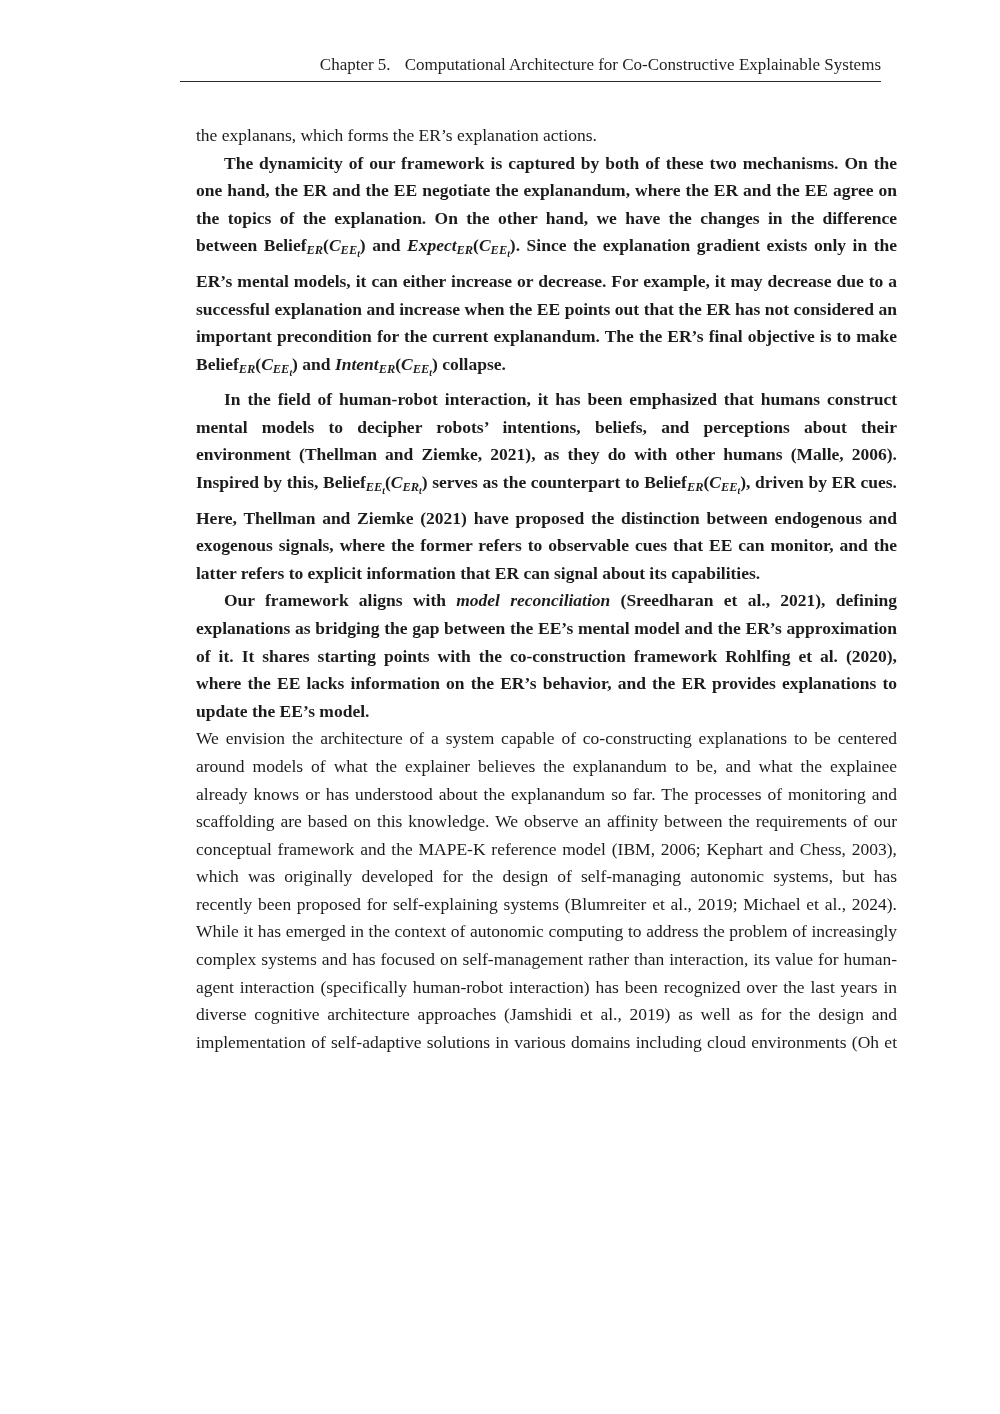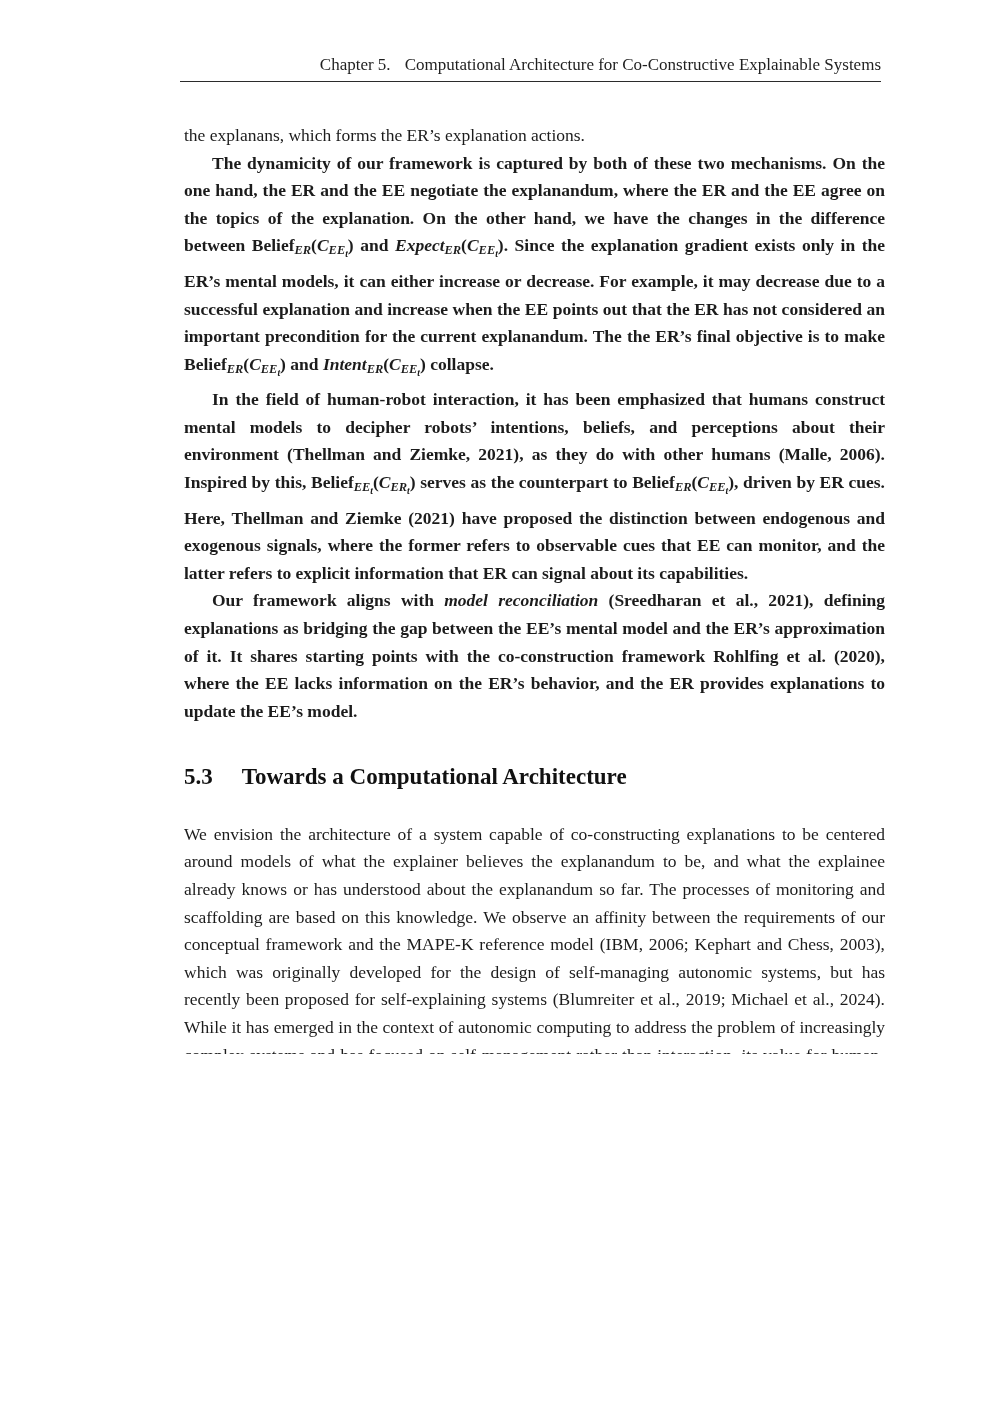--- a/index.html
+++ b/index.html
@@ -26,21 +26,21 @@
     color: #1f1f1f;
   }
   .header-chapter { margin-right: 14px; }
   .header-rule {
     margin-top: 6px;
     border-bottom: 1.5px solid #2b2b2b;
     height: 0;
   }
   .text-block {
     position: absolute;
-    left: 184px;
+    left: 196px;
     top: 122px;
     width: 701px;
     font-size: 17.5px;
     line-height: 27.6px;
     text-align: justify;
     hyphens: auto;
     -webkit-hyphens: auto;
   }
   p.para { margin: 0; }
   p.para.indent { text-indent: 28px; font-weight: bold; }
@@ -88,23 +88,20 @@
   </header>
 
   <main class="text-block">
     <div>
         <p class="para"><span class="seg-t">the explanans, which forms the ER’s explanation actions.</span></p>
         <p class="para indent"><span class="seg-t">The dynamicity of our framework is captured by both of these two mechanisms. On the one hand, the ER and the EE negotiate the explanandum, where the ER and the EE agree on the topics of the explanation. On the other hand, we have the changes in the difference between Belief</span><span class="seg-sub">ER</span><span class="seg-t">(</span><span class="seg-i">C</span><span class="seg-sub">EE</span><span class="seg-subsub">t</span><span class="seg-t">) and </span><span class="seg-i">Expect</span><span class="seg-sub">ER</span><span class="seg-t">(</span><span class="seg-i">C</span><span class="seg-sub">EE</span><span class="seg-subsub">t</span><span class="seg-t">). Since the explanation gradient exists only in the ER’s mental models, it can either increase or decrease. For example, it may decrease due to a successful explanation and increase when the EE points out that the ER has not considered an important precondition for the current explanandum. The the ER’s final objective is to make Belief</span><span class="seg-sub">ER</span><span class="seg-t">(</span><span class="seg-i">C</span><span class="seg-sub">EE</span><span class="seg-subsub">t</span><span class="seg-t">) and </span><span class="seg-i">Intent</span><span class="seg-sub">ER</span><span class="seg-t">(</span><span class="seg-i">C</span><span class="seg-sub">EE</span><span class="seg-subsub">t</span><span class="seg-t">) collapse.</span></p>
         <p class="para indent"><span class="seg-t">In the field of human-robot interaction, it has been emphasized that humans construct mental models to decipher robots’ intentions, beliefs, and perceptions about their environment (Thellman and Ziemke, 2021), as they do with other humans (Malle, 2006). Inspired by this, Belief</span><span class="seg-sub">EE</span><span class="seg-subsub">t</span><span class="seg-t">(</span><span class="seg-i">C</span><span class="seg-sub">ER</span><span class="seg-subsub">t</span><span class="seg-t">) serves as the counterpart to Belief</span><span class="seg-sub">ER</span><span class="seg-t">(</span><span class="seg-i">C</span><span class="seg-sub">EE</span><span class="seg-subsub">t</span><span class="seg-t">), driven by ER cues. Here, Thellman and Ziemke (2021) have proposed the distinction between endogenous and exogenous signals, where the former refers to observable cues that EE can monitor, and the latter refers to explicit information that ER can signal about its capabilities.</span></p>
         <p class="para indent"><span class="seg-t">Our framework aligns with </span><span class="seg-i">model reconciliation</span><span class="seg-t"> (Sreedharan et al., 2021), defining explanations as bridging the gap between the EE’s mental model and the ER’s approximation of it. It shares starting points with the co-construction framework Rohlfing et al. (2020), where the EE lacks information on the ER’s behavior, and the ER provides explanations to update the EE’s model.</span></p>
       </div>
 
-    <h2 class="section-heading">
-      <span class="sec-num">5.3</span><span class="sec-title">Towards a Computational Architecture</span>
-    </h2>
 
     <div>
         <p class="para"><span class="seg-t">We envision the architecture of a system capable of co-constructing explanations to be centered around models of what the explainer believes the explanandum to be, and what the explainee already knows or has understood about the explanandum so far. The processes of monitoring and scaffolding are based on this knowledge. We observe an affinity between the requirements of our conceptual framework and the MAPE-K reference model (IBM, 2006; Kephart and Chess, 2003), which was originally developed for the design of self-managing autonomic systems, but has recently been proposed for self-explaining systems (Blumreiter et al., 2019; Michael et al., 2024). While it has emerged in the context of autonomic computing to address the problem of increasingly complex systems and has focused on self-management rather than interaction, its value for human-agent interaction (specifically human-robot interaction) has been recognized over the last years in diverse cognitive architecture approaches (Jamshidi et al., 2019) as well as for the design and implementation of self-adaptive solutions in various domains including cloud environments (Oh et al., 2022), unmanned aerial vehicles (Cleland-Huang et al., 2023), autonomous driving, and traffic management (Gerostathopoulos and Pournaras, 2019). MAPE-K implements an intelligent control loop that consists of four primary functions (Kephart and Chess, 2003), which in the initial terminology are called </span><span class="seg-sc">monitor</span><span class="seg-t">, </span><span class="seg-sc">analyze</span><span class="seg-t">, </span><span class="seg-sc">plan</span><span class="seg-t"> and </span><span class="seg-sc">execute</span><span class="seg-t">, and share common </span><span class="seg-sc">knowledge</span><span class="seg-t">.</span></p>
       </div>
   </main>
 
   <footer>
     <span class="page-number">97</span>
   </footer>
 

